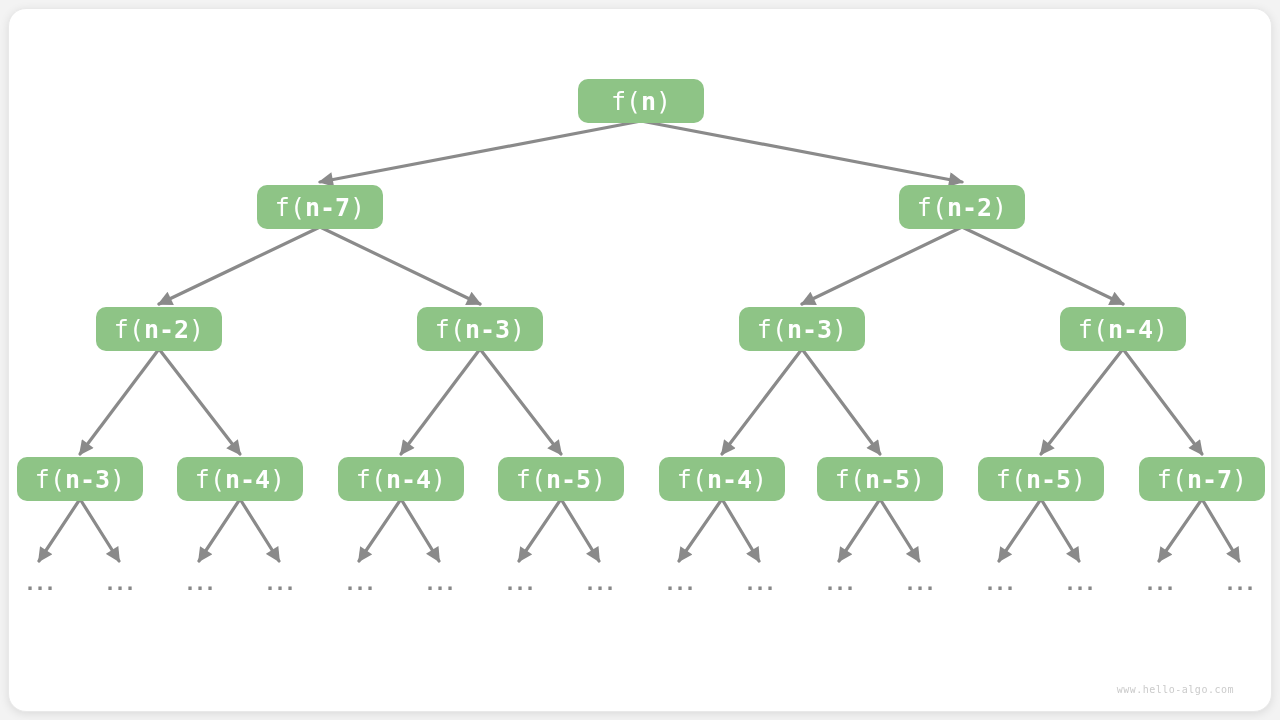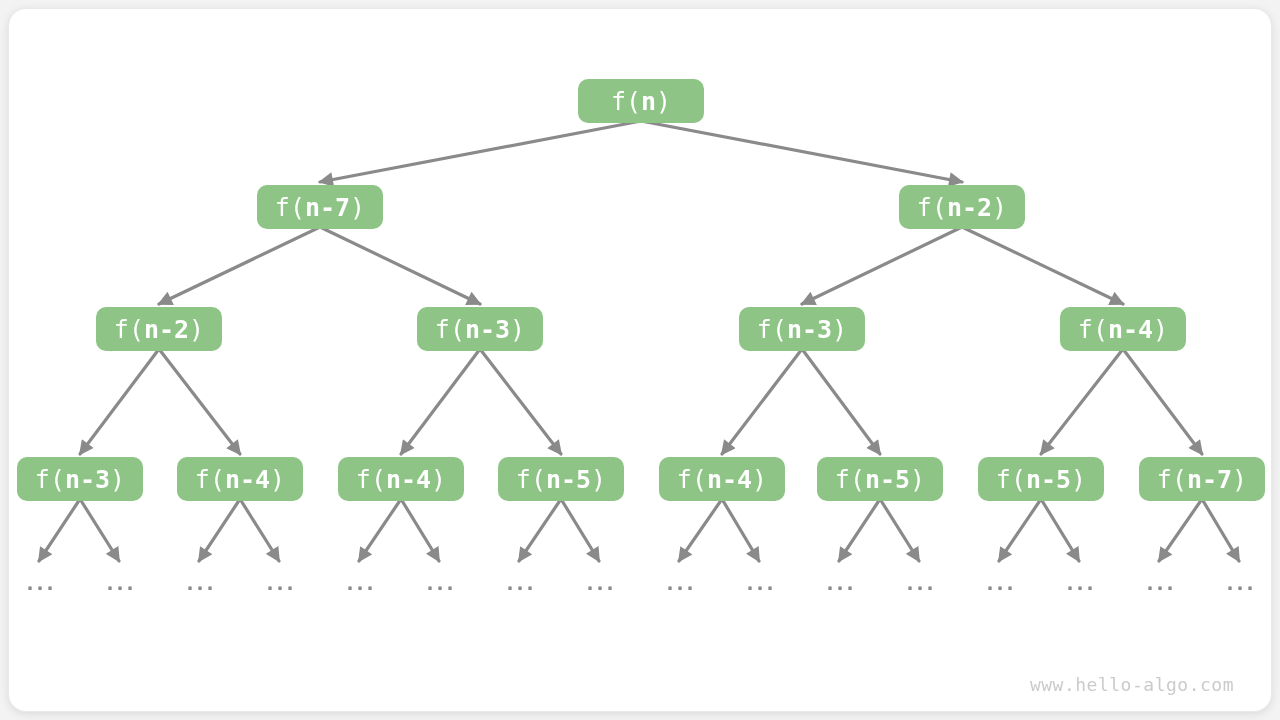--- a/index.html
+++ b/index.html
@@ -65,21 +65,21 @@
     font-size: 20px;
     font-weight: 700;
     letter-spacing: -2px;
     color: var(--ellipsis-color, #888888);
     user-select: none;
   }
   .watermark {
     position: absolute;
     right: 46px;
     bottom: 25px;
-    font-size: 18px;
+    font-size: 10px;
     letter-spacing: 0.5px;
     color: var(--watermark-color, #cbcbcb);
     user-select: none;
   }
 </style>
 </head>
 <body style="background: rgb(243, 243, 243);">
 
 <div class="page">
   <div class="card"></div>

